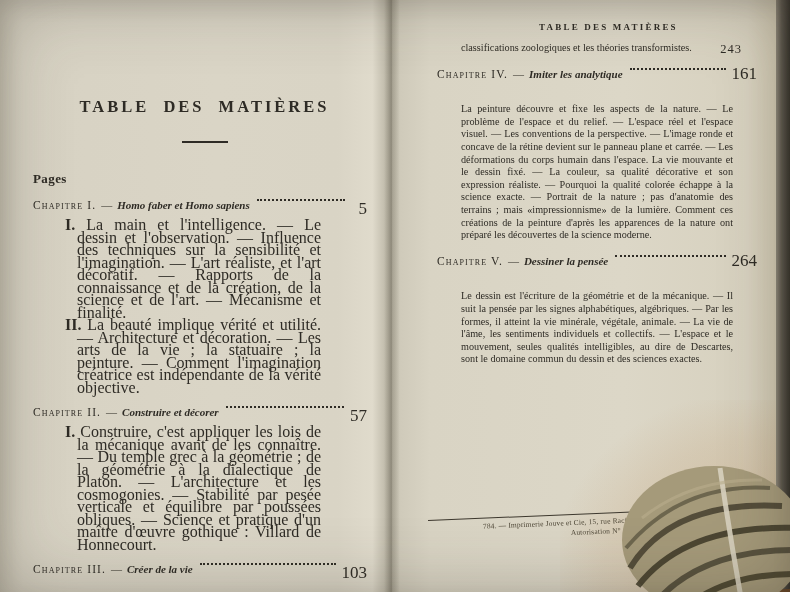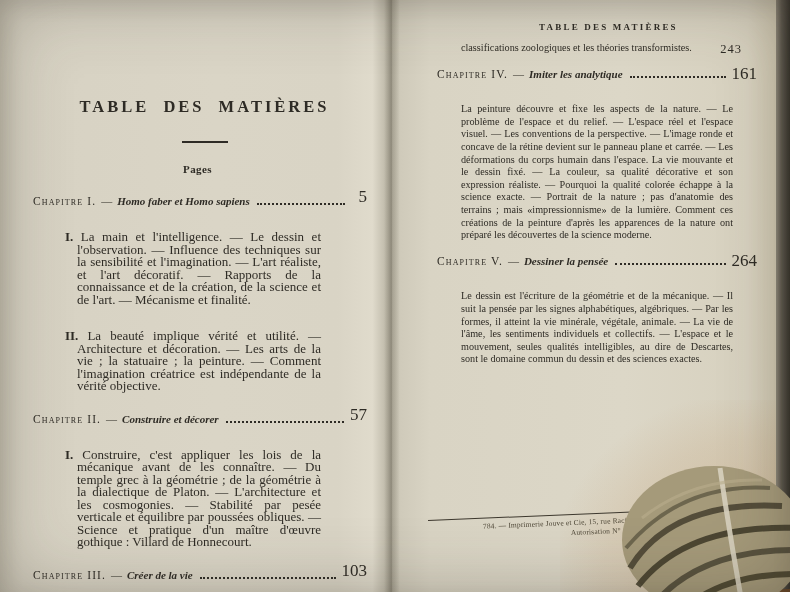--- a/index.html
+++ b/index.html
@@ -35,30 +35,30 @@
     position:absolute;inset:0;pointer-events:none;
     box-shadow:inset 0 0 70px rgba(55,50,40,0.30), inset 0 6px 18px rgba(55,50,40,0.12);
   }
   
   .lp-content{position:absolute;left:33px;top:0;width:343px;}
   .toc-title{
     margin-top:97px;text-align:center;font-weight:700;
     font-size:16.5px;letter-spacing:3px;word-spacing:7px;
   }
   .toc-divider{width:46px;height:2px;background:#2e2b25;margin:24px auto 0;}
-  .pages-label{margin-top:20px;text-align:center;padding-right:14px;font-size:11px;font-weight:700;letter-spacing:0.4px;}
-  .chap-row{display:flex;align-items:flex-end;margin-top:12px;padding-right:9px;font-size:11px;white-space:nowrap;}
+  .pages-label{margin-top:28px;text-align:left;padding-right:14px;font-size:13px;font-weight:700;letter-spacing:0.4px;}
+  .chap-row{display:flex;align-items:flex-start;margin-top:12px;padding-right:9px;font-size:11px;white-space:nowrap;}
   .chap-label{font-variant:small-caps;letter-spacing:1.1px;font-size:11.5px;}
   .chap-sep{margin:0 5px;}
   .chap-title{font-style:italic;font-weight:600;}
   .leader{flex:1;min-width:12px;border-bottom:2px dotted #2e2b25;margin:0 6px 2px 7px;}
   .chap-page{text-align:right;min-width:16px;font-size:17px;font-family:Liberation Serif, serif;}
   .section{
-    margin-top:24px;padding-left:44px;padding-right:55px;text-indent:-12px;
-    font-size:13px;line-height:12.5px;text-align:justify;
+    margin-top:0;padding-left:44px;padding-right:55px;text-indent:-12px;
+    font-size:16px;line-height:12.5px;text-align:justify;
   }
   .sec-num{font-weight:600;}
   
   .rp-content{position:absolute;left:437px;top:0;width:320px;font-size:10.2px;line-height:12.6px;}
   .running-header{
     position:absolute;left:102px;top:21px;font-size:9px;font-weight:700;letter-spacing:2.2px;white-space:nowrap;
   }
   .folio{position:absolute;right:15px;top:18px;font-size:12.5px;letter-spacing:1px;margin-top:25px;}
   .rp-cont-para{margin-top:42px;margin-left:24px;margin-right:26px;text-align:justify;}
   .rp-section{

